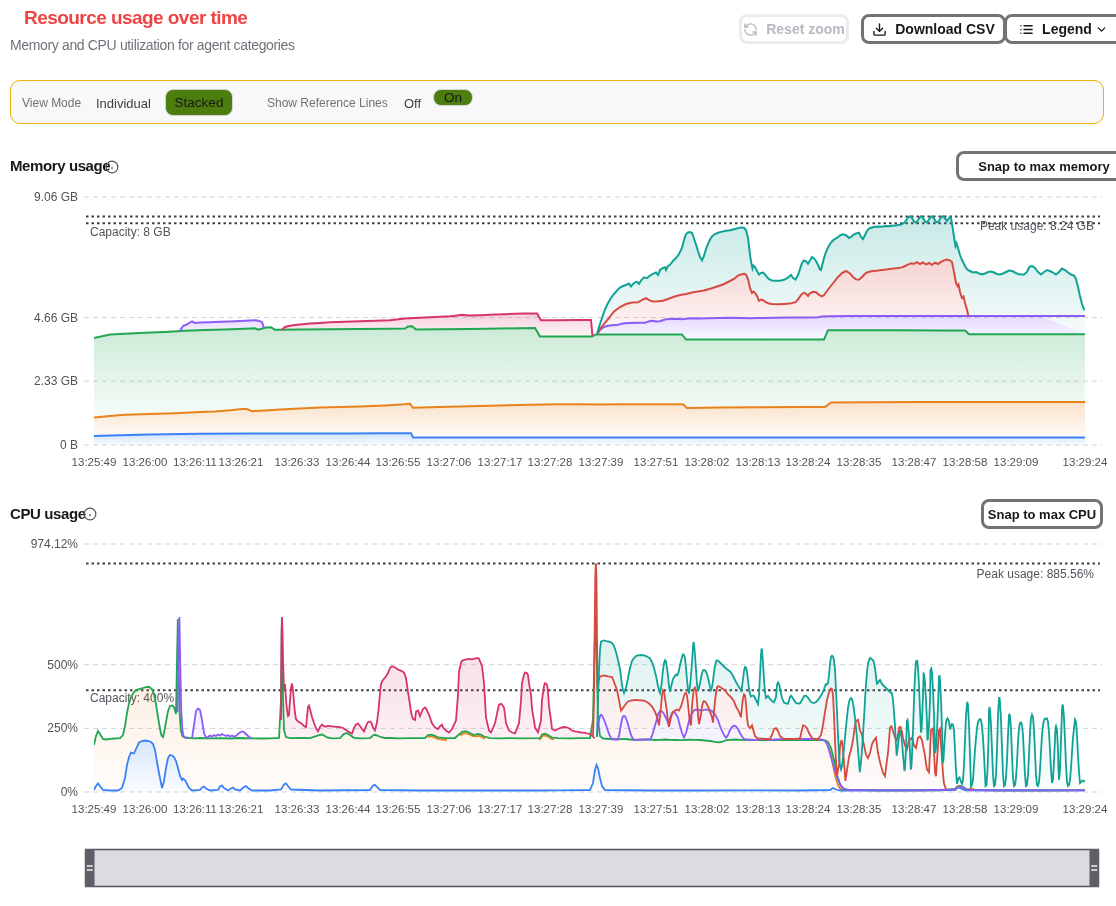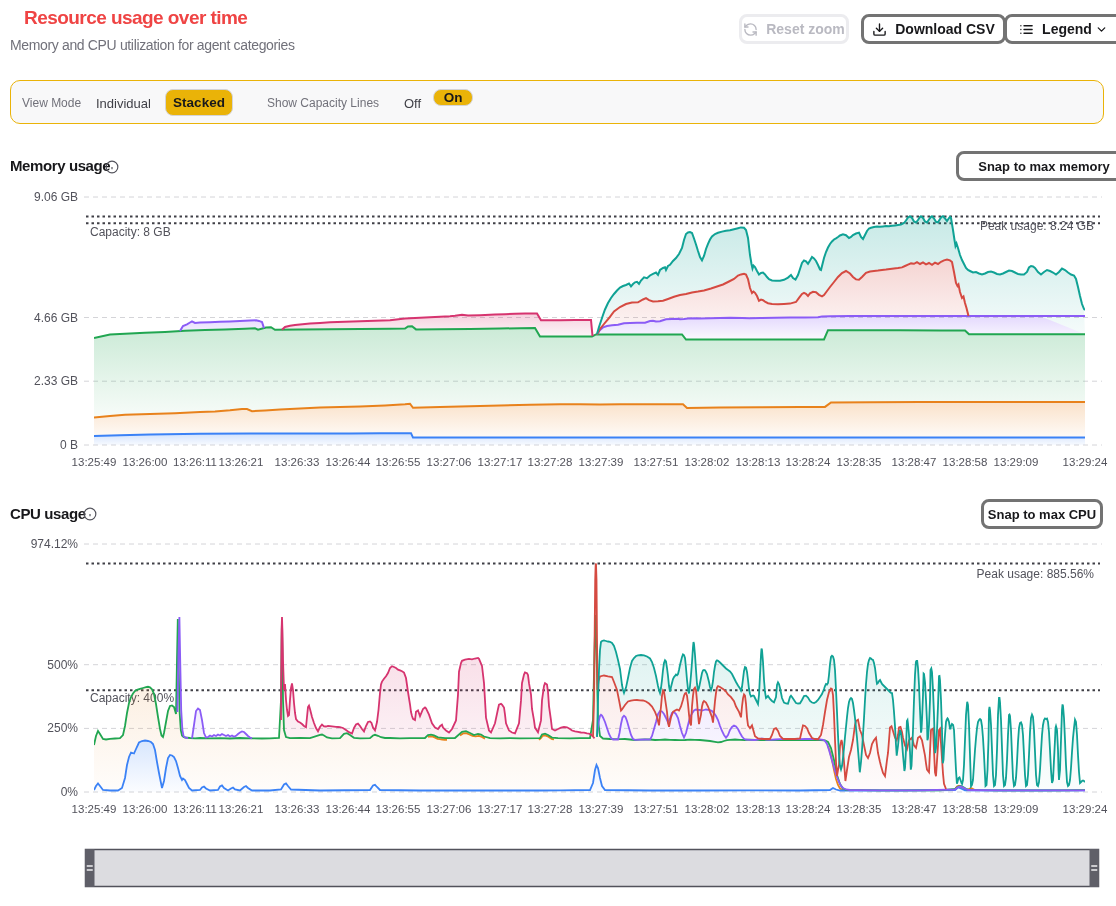--- a/index.html
+++ b/index.html
@@ -2,21 +2,21 @@
 <html><head><meta charset="utf-8"><title>Resource usage over time</title>
 <style>
 *{margin:0;padding:0;box-sizing:border-box}
 html,body{width:1116px;height:906px;background:#fff;font-family:"Liberation Sans",sans-serif;position:relative;overflow:hidden}
 .abs{position:absolute}
 .btn{position:absolute;display:flex;align-items:center;justify-content:center;gap:8px;background:#fff;border:3px solid #737373;border-radius:8px;font-size:14px;font-weight:700;color:#18181b;height:30px}
 .btn.dis{border-color:#ececef;color:#b9b9c1}
 .sm{font-size:13px;height:30px}
 .ctrl{position:absolute;left:10px;top:80px;width:1094px;height:44px;background:#f8f8f9;border:1px solid #eab308;border-radius:10px}
 .ctrl span{position:absolute;top:0;height:44px;display:flex;align-items:center}
-.tgl{position:absolute;background:#eab308;border:1px solid #d4d4d8;border-radius:8px;display:flex;align-items:center;justify-content:center;font-size:13.5px;font-weight:700;color:#18181b}
+.tgl{position:absolute;background:#4d7c0f;border:1px solid #d4d4d8;border-radius:8px;display:flex;align-items:center;justify-content:center;font-size:13.5px;font-weight:400;color:#18181b}
 </style></head>
 <body>
 <svg width="1116" height="906" viewBox="0 0 1116 906" style="position:absolute;left:0;top:0">
 <defs>
 <linearGradient id="gBm" x1="0" y1="0" x2="0" y2="1">
         <stop offset="0" stop-color="#3b82f6" stop-opacity="0.235"></stop>
         <stop offset="1" stop-color="#3b82f6" stop-opacity="0.035"></stop>
       </linearGradient>
 <linearGradient id="gBc" x1="0" y1="0" x2="0" y2="1">
         <stop offset="0" stop-color="#3b82f6" stop-opacity="0.2"></stop>
@@ -215,21 +215,21 @@
       <line x1="3" y1="18" x2="3.01" y2="18"></line>
     </svg>
 Legend
 <svg width="13" height="13" viewBox="0 0 24 24" fill="none" stroke="#18181b" stroke-width="2.4" stroke-linecap="round" stroke-linejoin="round" style="margin-left:-5px">
       <polyline points="6 9 12 15 18 9"></polyline>
     </svg></div>
 
 <div class="ctrl">
 <span style="left:11px;font-size:12px;color:#71717a">View Mode</span>
 <span style="left:85px;font-size:13px;color:#3f3f46">Individual</span>
-<span style="left:256px;font-size:12px;color:#71717a">Show Capacity Lines</span>
+<span style="left:256px;font-size:12px;color:#71717a">Show Reference Lines</span>
 <span style="left:393px;font-size:13px;color:#3f3f46">Off</span>
 </div>
 <div class="tgl" style="left:165px;top:89px;width:68px;height:27px">Stacked</div>
 <div class="tgl" style="left:433px;top:89px;width:40px;height:17px">On</div>
 
 <div class="abs" style="left:10px;top:157px;font-size:15px;letter-spacing:-0.4px;font-weight:700;color:#18181b">Memory usage</div>
 <svg class="abs" style="left:105px;top:159.5px" width="14" height="14" viewBox="0 0 24 24" fill="none" stroke="#52525b" stroke-width="2">
     <circle cx="12" cy="12" r="10"></circle>
     <line x1="12" y1="16" x2="12" y2="12"></line>
     <line x1="12" y1="8" x2="12.01" y2="8"></line>

